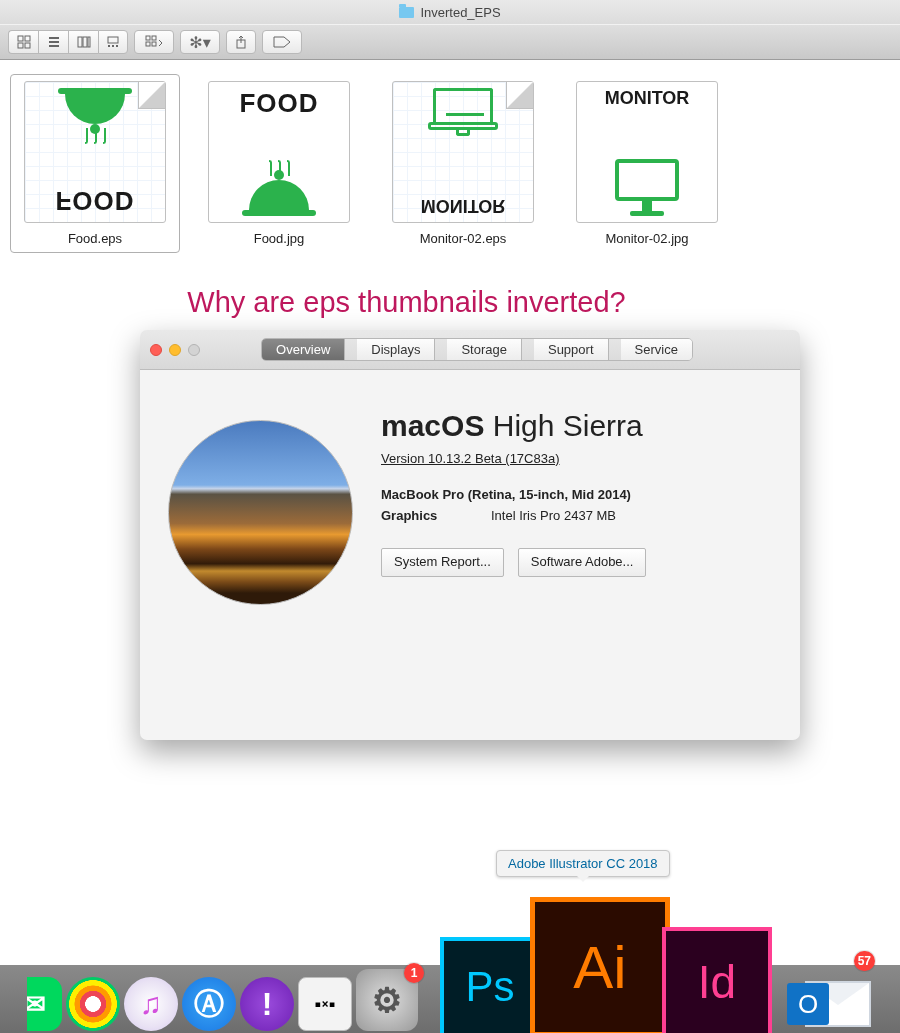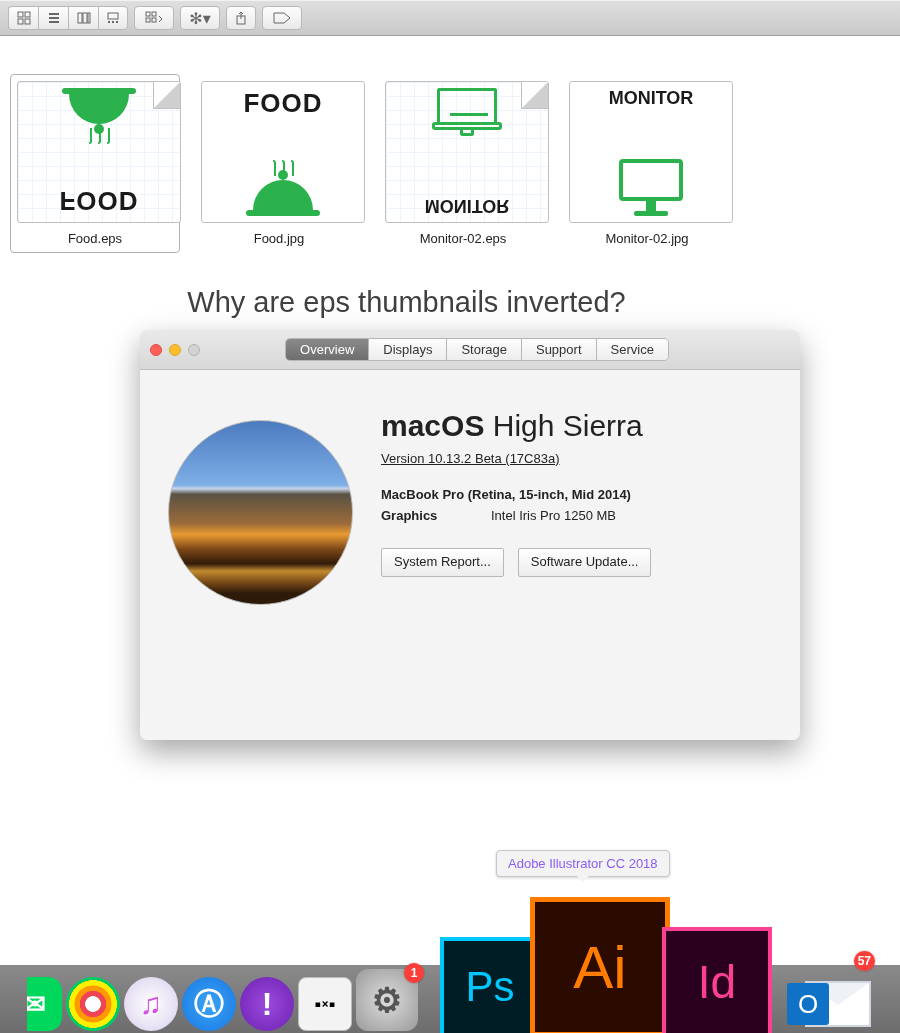--- a/index.html
+++ b/index.html
@@ -13,21 +13,21 @@
   .tb-btn{height:24px;background:linear-gradient(#fdfdfd,#e9e9e9);border:1px solid #b9b9b9;border-radius:4px;display:flex;align-items:center;justify-content:center;color:#555;}
   .tb-seg{display:flex;}
   .tb-seg .tb-btn{border-radius:0;border-right-width:0;}
   .tb-seg .tb-btn:first-child{border-top-left-radius:4px;border-bottom-left-radius:4px;}
   .tb-seg .tb-btn:last-child{border-top-right-radius:4px;border-bottom-right-radius:4px;border-right-width:1px;}
   .tb-btn.w{width:30px;}
   .tb-btn.wd{width:40px;}
   .files{position:absolute;left:0;top:60px;display:flex;gap:14px;padding:14px 10px;}
   .file{width:170px;text-align:center;padding:6px;font-size:13px;color:#222;border:1px solid transparent;border-radius:4px;}
   .file.sel{border-color:#b0b0b0;}
-  .thumb{width:164px;height:142px;margin:0 auto 8px;border:1px solid #c0c0c0;border-radius:3px;background:#fff;background-image:linear-gradient(#eef4fb 1px,transparent 1px),linear-gradient(90deg,#eef4fb 1px,transparent 1px);background-size:14px 14px;position:relative;}
+  .thumb{width:142px;height:142px;margin:0 auto 8px;border:1px solid #c0c0c0;border-radius:3px;background:#fff;background-image:linear-gradient(#eef4fb 1px,transparent 1px),linear-gradient(90deg,#eef4fb 1px,transparent 1px);background-size:14px 14px;position:relative;}
   .thumb:after{content:"";position:absolute;right:0;top:0;width:26px;height:26px;background:linear-gradient(135deg,#fff 48%,#cfcfcf 52%);border-left:1px solid #c0c0c0;border-bottom:1px solid #c0c0c0;}
   .thumb.jpg{background-image:none;}
   .thumb.jpg:after{display:none;}
   .t-wrap{position:absolute;left:6px;right:6px;top:6px;bottom:6px;display:flex;flex-direction:column;align-items:center;justify-content:space-between;}
   .t-label{font-family:Arial,sans-serif;font-weight:700;font-size:26px;letter-spacing:1px;color:#1a1a1a;}
   .t-label.inv{transform:scaleY(-1);}
   .t-label.sm{font-size:18px;letter-spacing:0;}
   .ico-food{display:flex;flex-direction:column;align-items:center;}
   .food-dome{width:60px;height:30px;border-radius:30px 30px 0 0;background:#2bb24c;position:relative;}
   .food-knob{width:10px;height:10px;border-radius:50%;background:#2bb24c;position:absolute;left:50%;top:-10px;transform:translateX(-50%);}
@@ -38,49 +38,49 @@
   .mon-screen{width:64px;height:42px;border:4px solid #2bb24c;border-radius:4px;}
   .mon-stand{width:10px;height:10px;background:#2bb24c;}
   .mon-base{width:34px;height:5px;background:#2bb24c;border-radius:2px;}
   .ico-cabinet{display:flex;flex-direction:column;align-items:center;}
   .cab-top{width:70px;height:8px;border:3px solid #2bb24c;border-radius:3px;position:relative;}
   .cab-handle{position:absolute;left:50%;top:-9px;width:14px;height:6px;border:3px solid #2bb24c;border-bottom:0;border-radius:3px 3px 0 0;transform:translateX(-50%);}
   .cab-body{width:60px;height:34px;border:3px solid #2bb24c;border-top:0;border-radius:0 0 3px 3px;position:relative;}
   .cab-line{position:absolute;left:10px;top:6px;width:38px;height:3px;background:#2bb24c;}
   .inverted svg, .inverted .ico-food, .inverted .ico-monitor, .inverted .ico-cabinet{transform:scaleY(-1);}
   
-  .question{position:absolute;left:0;width:813px;top:286px;text-align:center;font-size:29px;color:#404040;}
+  .question{position:absolute;left:0;width:813px;top:286px;text-align:center;font-size:29px;color:#be185d;}
   
   .about{position:absolute;left:140px;top:330px;width:660px;height:410px;background:#f4f4f4;border-radius:7px;box-shadow:0 12px 30px rgba(0,0,0,.35);overflow:hidden;}
   .about-tb{height:40px;background:linear-gradient(#e9e9e9,#d8d8d8);border-bottom:1px solid #bcbcbc;display:flex;align-items:center;padding:0 10px;}
   .traffic{display:flex;gap:7px;margin-right:22px;}
   .tl{width:12px;height:12px;border-radius:50%;}
   .tl.r{background:#ff5f57;border:1px solid #e24b41;}
   .tl.y{background:#ffbd2e;border:1px solid #e0a528;}
   .tl.g{background:#d3d3d3;border:1px solid #b3b3b3;}
-  .about-tabs{display:flex;margin:0 auto;border:1px solid #b7b7b7;border-radius:5px;overflow:hidden;font-size:13px;}
+  .about-tabs{display:flex;margin:0 auto;border:1px solid #b7b7b7;border-radius:5px;overflow:hidden;font-size:13px;gap:12px;}
   .about-tabs span{padding:3px 14px;background:linear-gradient(#fdfdfd,#ededed);border-right:1px solid #b7b7b7;color:#333;cursor:default;}
   .about-tabs span:last-child{border-right:0;}
   .about-tabs span.active{background:linear-gradient(#8a8a8a,#6e6e6e);color:#fff;}
   .about-body{display:flex;padding:34px 28px 16px;gap:28px;}
   .about-img{width:185px;height:185px;border-radius:50%;margin-top:16px;flex:0 0 auto;background:
      linear-gradient(to bottom,#4b7bbf 0%,#7eaee6 35%,#c6d4e9 37%,#5a5244 40%,#9c6b39 56%,#e89a30 62%,#7c4718 70%,#321b09 78%,#c28a2e 82%,#7a4a18 88%,#2e1a09 94%);
      border:1px solid #bbb;}
   .about-info{flex:1;font-size:13px;color:#222;line-height:1.45;}
   .os-line{font-size:30px;margin:0;font-weight:400;}
   .os-line b{font-weight:700;}
   .ver{margin:2px 0 18px;text-decoration:underline;}
   .spec{margin:2px 0;}
   .spec .k{display:inline-block;width:110px;font-weight:600;}
   .spec .sn{display:inline-block;width:130px;height:11px;filter:blur(3px);background:#888;border-radius:2px;vertical-align:middle;}
   .about-buttons{margin-top:22px;display:flex;gap:14px;}
   .mac-btn{padding:4px 12px;font-size:13px;background:linear-gradient(#fff,#ececec);border:1px solid #b8b8b8;border-radius:2px;cursor:default;}
   .about-footer{text-align:center;font-size:11px;color:#888;position:absolute;bottom:12px;left:0;right:0;}
   
-  .tooltip{position:absolute;left:496px;top:850px;padding:5px 11px;background:#f3f3f3;border:1px solid #c7c7c7;border-radius:4px;font-size:13px;color:#8b5cf6;box-shadow:0 1px 3px rgba(0,0,0,.18);}
+  .tooltip{position:absolute;left:496px;top:850px;padding:5px 11px;background:#f3f3f3;border:1px solid #c7c7c7;border-radius:4px;font-size:13px;color:#0369a1;box-shadow:0 1px 3px rgba(0,0,0,.18);}
   .tooltip:after{content:"";position:absolute;bottom:-6px;left:50%;transform:translateX(-50%);width:0;height:0;border:6px solid transparent;border-top-color:#f3f3f3;border-bottom:0;}
   
   .dock{position:absolute;left:0;bottom:0;width:900px;height:88px;}
   .dock-bg{position:absolute;left:0;right:0;bottom:0;height:68px;background:linear-gradient(#8a8a8a,#6d6d6d);}
   .dock-items{position:absolute;left:8px;bottom:2px;display:flex;align-items:flex-end;gap:4px;}
   .di{width:54px;height:54px;border-radius:12px;position:relative;display:flex;align-items:center;justify-content:center;font-weight:700;} 
   .di.msg{background:#00d85d;border-radius:14px;}
   .di.photos{background:radial-gradient(circle at 50% 50%,#fff 20%, #e45 21% 34%, #f90 35% 48%, #fe0 49% 62%, #0c6 63% 76%, #39f 77% 90%, #96f 91% 100%);border-radius:50%;}
   .di.itunes{background:radial-gradient(circle,#fff 0%,#e9e2f4 60%,#d3c5ee 100%);border-radius:50%;display:flex;align-items:center;justify-content:center;color:#d350dd;font-size:30px;}
   .di.appstore{background:radial-gradient(circle,#3aa5f5,#1876e3);border-radius:50%;color:#fff;font-size:30px;}
@@ -96,20 +96,24 @@
   .ol-body{position:absolute;right:0;bottom:4px;width:66px;height:46px;background:#fff;border:2px solid #cfd6df;}
   .ol-body:before{content:"";position:absolute;left:0;right:0;top:0;height:0;border-left:31px solid transparent;border-right:31px solid transparent;border-top:22px solid #eef1f5;}
   .ol-tab{position:absolute;left:2px;bottom:6px;width:42px;height:42px;background:#1072c6;color:#fff;font-size:26px;display:flex;align-items:center;justify-content:center;border-radius:3px;}
   
   .di.msg{clip-path:inset(0 0 0 35%);}
 </style>
 </head>
 <body>
 
 <div class="finder">
+  <div class="finder-titlebar">
+    <span class="folder-ico"></span>
+    <span>Inverted_EPS</span>
+  </div>
   <div class="finder-toolbar">
     <div class="tb-seg">
       <div class="tb-btn w">
         <svg width="14" height="14">
             <rect x="1" y="1" width="5" height="5" fill="none" stroke="#666"></rect>
             <rect x="8" y="1" width="5" height="5" fill="none" stroke="#666"></rect>
             <rect x="1" y="8" width="5" height="5" fill="none" stroke="#666"></rect>
             <rect x="8" y="8" width="5" height="5" fill="none" stroke="#666"></rect>
           </svg>
       </div>
@@ -248,24 +252,24 @@
         <span>Service</span>
       </div>
     <div style="width:58px"></div>
   </div>
   <div class="about-body">
     <div class="about-img"></div>
     <div class="about-info">
       <p class="os-line"><b>macOS</b><span> High Sierra</span></p>
       <div class="ver">Version 10.13.2 Beta (17C83a)</div>
       <div class="spec"><b>MacBook Pro (Retina, 15-inch, Mid 2014)</b></div>
-      <div class="spec"><span class="k">Graphics</span><span>Intel Iris Pro 1250 MB</span></div>
+      <div class="spec"><span class="k">Graphics</span><span>Intel Iris Pro 2437 MB</span></div>
       <div class="about-buttons">
         <div class="mac-btn">System Report...</div>
-        <div class="mac-btn">Software Update...</div>
+        <div class="mac-btn">Software Adobe...</div>
       </div>
     </div>
   </div>
 </div>
 
 <div class="tooltip">Adobe Illustrator CC 2018</div>
 
 <div class="dock">
   <div class="dock-bg"></div>
   <div class="dock-items">

